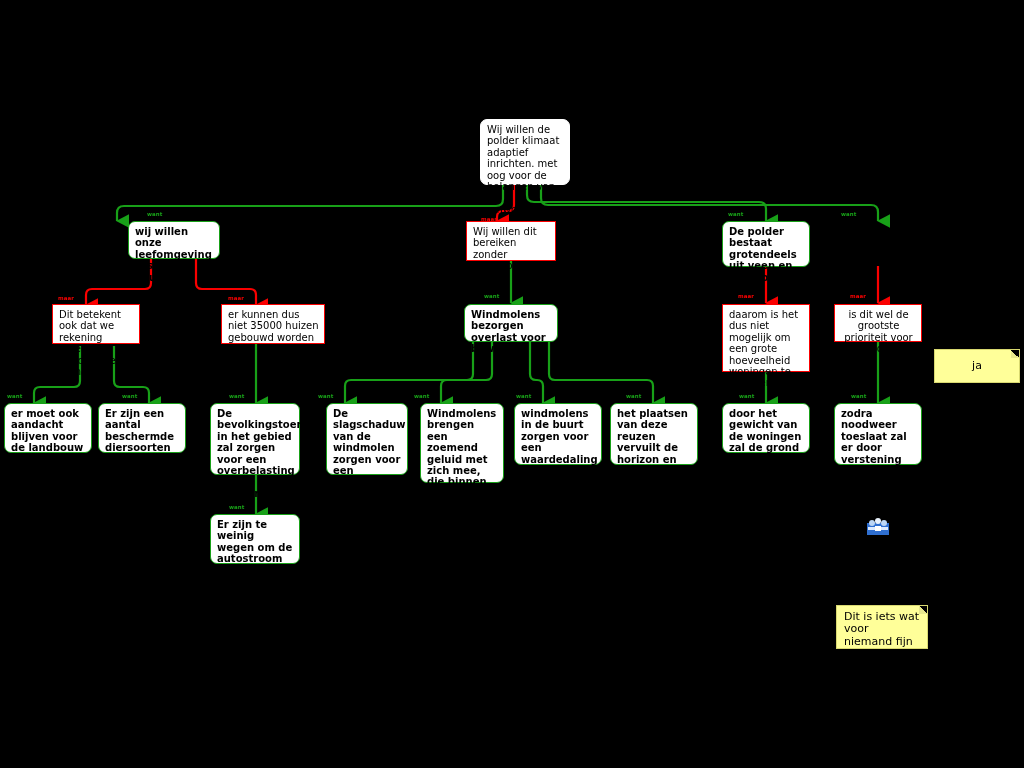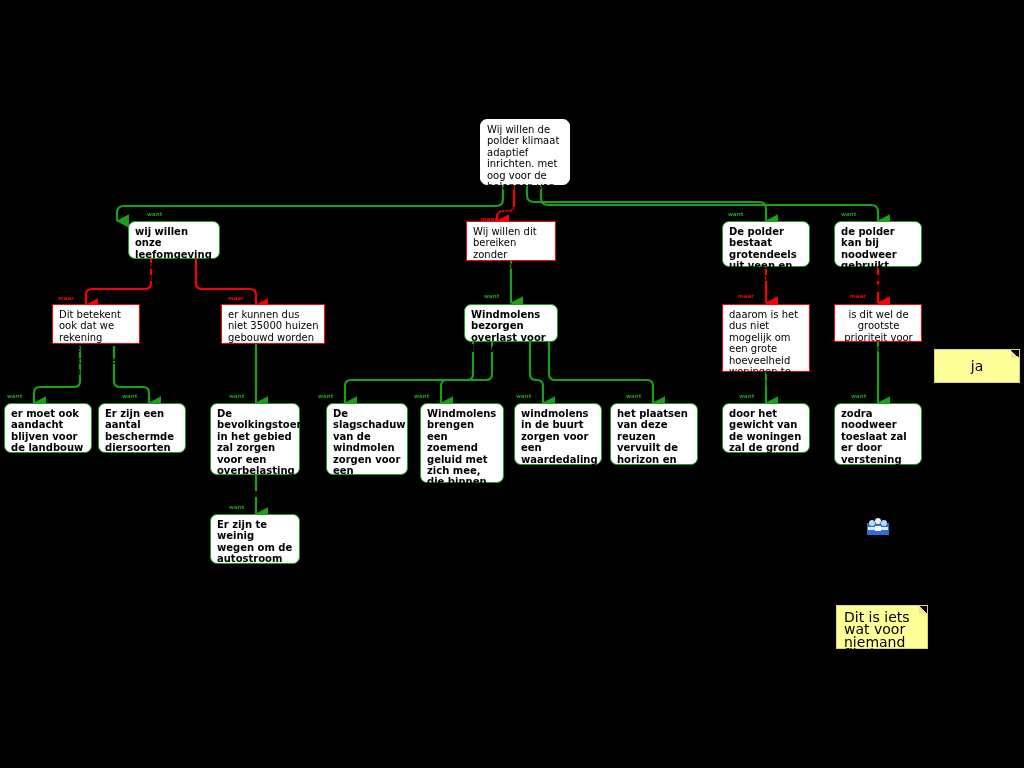--- a/index.html
+++ b/index.html
@@ -13,21 +13,21 @@
   .node.green{border:1.6px solid #18a018;border-radius:7px;font-weight:bold;}
   .node.red{border:1.8px solid #fa0000;border-radius:0px;}
   .node.root{border:1.6px solid #ffffff;border-radius:7px;background:#ffffff;color:#000;}
 
   .elabel{position:absolute;font-size:5.4px;font-family:"DejaVu Sans",sans-serif;
           letter-spacing:.1px;font-weight:bold;white-space:nowrap;}
   .elabel.g{color:#18a018;}
   .elabel.r{color:#fa0000;}
 
   .sticky{position:absolute;background:#ffff99;color:#000;border:1px solid #d8d870;
-          font-size:14px;line-height:12.4px;padding:5px 7px;box-sizing:border-box;
+          font-size:11px;line-height:12.4px;padding:5px 7px;box-sizing:border-box;
           font-family:"DejaVu Sans",sans-serif;}
   .sticky .fold{position:absolute;right:0;top:0;width:8px;height:8px;
           background:linear-gradient(225deg,#000 0 50%,#e8e88c 50% 100%);}
   .sticky.center{display:flex;align-items:center;justify-content:center;}
 
   .people{position:absolute;width:24px;height:22px;}
 </style>
 </head>
 <body>
 
@@ -98,21 +98,20 @@
   <div class="elabel g" style="left:516px;top:393px;">want</div>
   <div class="elabel g" style="left:626px;top:393px;">want</div>
   <div class="elabel g" style="left:739px;top:393px;">want</div>
   <div class="elabel g" style="left:851px;top:393px;">want</div>
 
   <div class="node root" style="left:480px;top:119px;width:90px;height:66px;">Wij willen de polder klimaat adaptief inrichten. met oog voor de belangen van de omwonenden.</div>
 
   <div class="node green" style="left:128px;top:221px;width:92px;height:38px;">wij willen onze leefomgeving rustig houden</div>
   <div class="node red" style="left:466px;top:221px;width:90px;height:40px;">Wij willen dit bereiken zonder windmolens</div>
   <div class="node green" style="left:722px;top:221px;width:88px;height:46px;">De polder bestaat grotendeels uit veen en staat onder NAP</div>
-  <div class="node green" style="left:834px;top:221px;width:88px;height:46px;">de polder kan bij noodweer gebruikt worden als retentiegebied</div>
 
   <div class="node red" style="left:52px;top:304px;width:88px;height:40px;">Dit betekent ook dat we rekening moeten houden met de natuur</div>
   <div class="node red" style="left:221px;top:304px;width:104px;height:40px;">er kunnen dus niet 35000 huizen gebouwd worden</div>
   <div class="node red" style="left:722px;top:304px;width:88px;height:68px;">daarom is het dus niet mogelijk om een grote hoeveelheid woningen te plaatsen</div>
   <div class="node green" style="left:464px;top:304px;width:94px;height:38px;">Windmolens bezorgen overlast voor bewoners</div>
   <div class="node red" style="left:834px;top:304px;width:88px;height:38px;text-align:center;">is dit wel de grootste prioriteit voor de polder</div>
 
   <div class="node green" style="left:4px;top:403px;width:88px;height:50px;">er moet ook aandacht blijven voor de landbouw</div>
   <div class="node green" style="left:98px;top:403px;width:88px;height:50px;">Er zijn een aantal beschermde diersoorten in de polder</div>
   <div class="node green" style="left:210px;top:403px;width:90px;height:72px;">De bevolkingstoename in het gebied zal zorgen voor een overbelasting van de infrastructuur</div>

